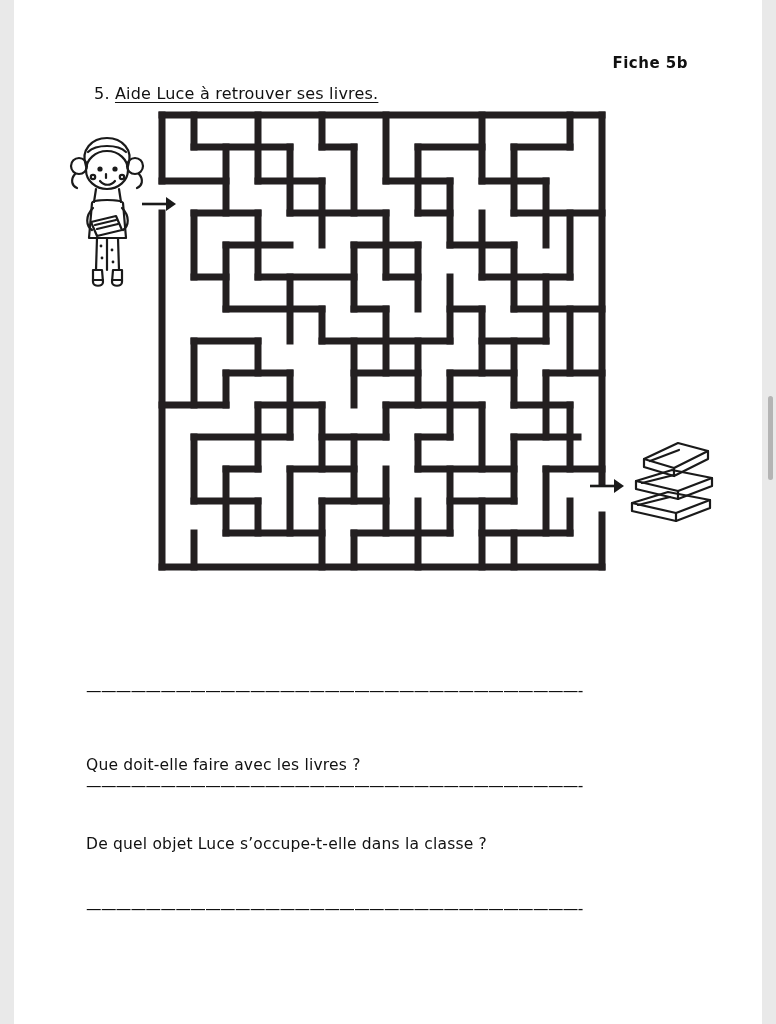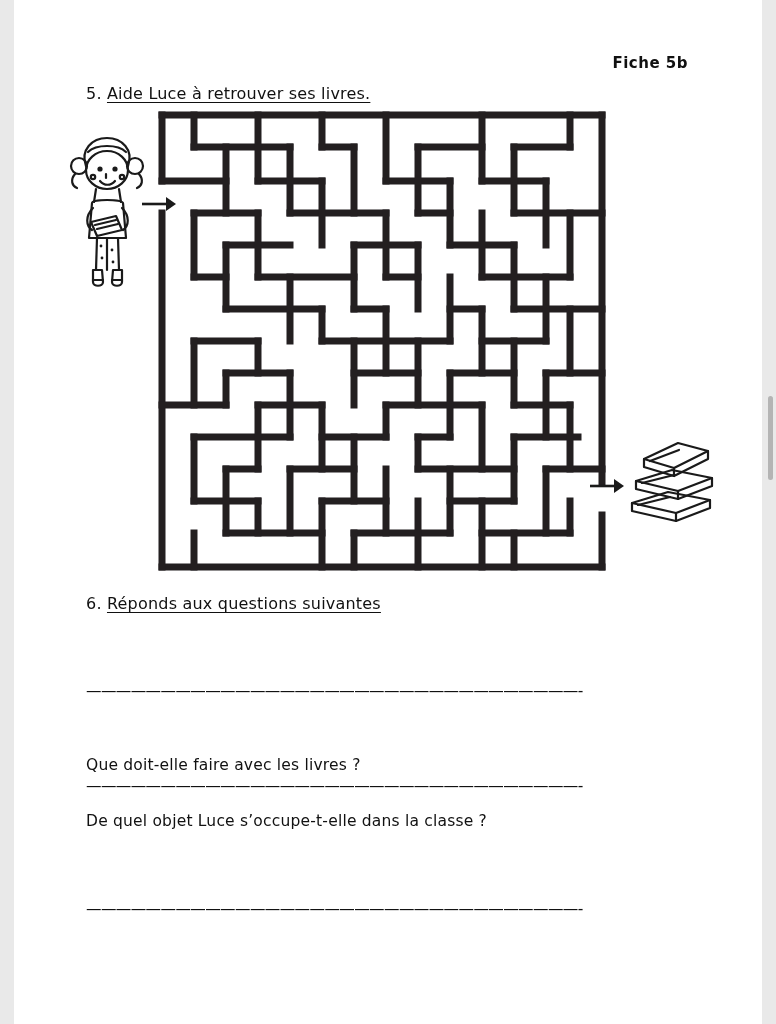--- a/index.html
+++ b/index.html
@@ -49,41 +49,42 @@
     font-weight: bold;
     letter-spacing: 0.5px;
     color: #111;
   }
   .q-heading {
     position: absolute;
     font-size: 16px;
     color: #111;
     letter-spacing: 0.2px;
     white-space: nowrap;
+    margin-left: 8px;
   }
   .q-heading .num {
     text-decoration: none;
   }
   .q-heading .txt {
     text-decoration: underline;
     text-underline-offset: 3px;
   }
   #q5 { left: 72px; top: 84px; }
   #q6 { left: 72px; top: 594px; }
 
   .prompt {
     position: absolute;
     font-size: 15.5px;
     color: #111;
     letter-spacing: 0.2px;
     white-space: nowrap;
   }
   #p1 { left: 72px; top: 626px; }
   #p2 { left: 72px; top: 756px; }
-  #p3 { left: 72px; top: 812px; text-align: center; }
+  #p3 { left: 72px; top: 835px; text-align: center; }
 
   .answer-line {
     position: absolute;
     left: 72px;
     font-size: 15.5px;
     color: #111;
     letter-spacing: -0.6px;
     white-space: nowrap;
   }
   #a1 { top: 682px; }
@@ -373,24 +374,20 @@
         <path d="M20 46 L52 38"></path>
 
         <path d="M10 66 L46 55 L88 63 L54 76 Z"></path>
         <path d="M54 76 L54 84 L88 71 L88 63"></path>
         <path d="M10 66 L10 74 L54 84"></path>
         <path d="M16 68 L48 60"></path>
       </g>
     </svg>
   </div>
 
-  <div class="q-heading" id="q6">
-    <span class="num">6.</span>
-    <span class="txt">Réponds aux questions suivantes</span>
-  </div>
 
   <div class="answer-line" id="a1">—————————————————————————————————-</div>
 
   <div class="prompt" id="p2">Que doit-elle faire avec les livres ?</div>
   <div class="answer-line" id="a2">—————————————————————————————————-</div>
 
   <div class="prompt" id="p3">De quel objet Luce s’occupe-t-elle dans la classe ?</div>
   <div class="answer-line" id="a3">—————————————————————————————————-</div>
 
 </div>

